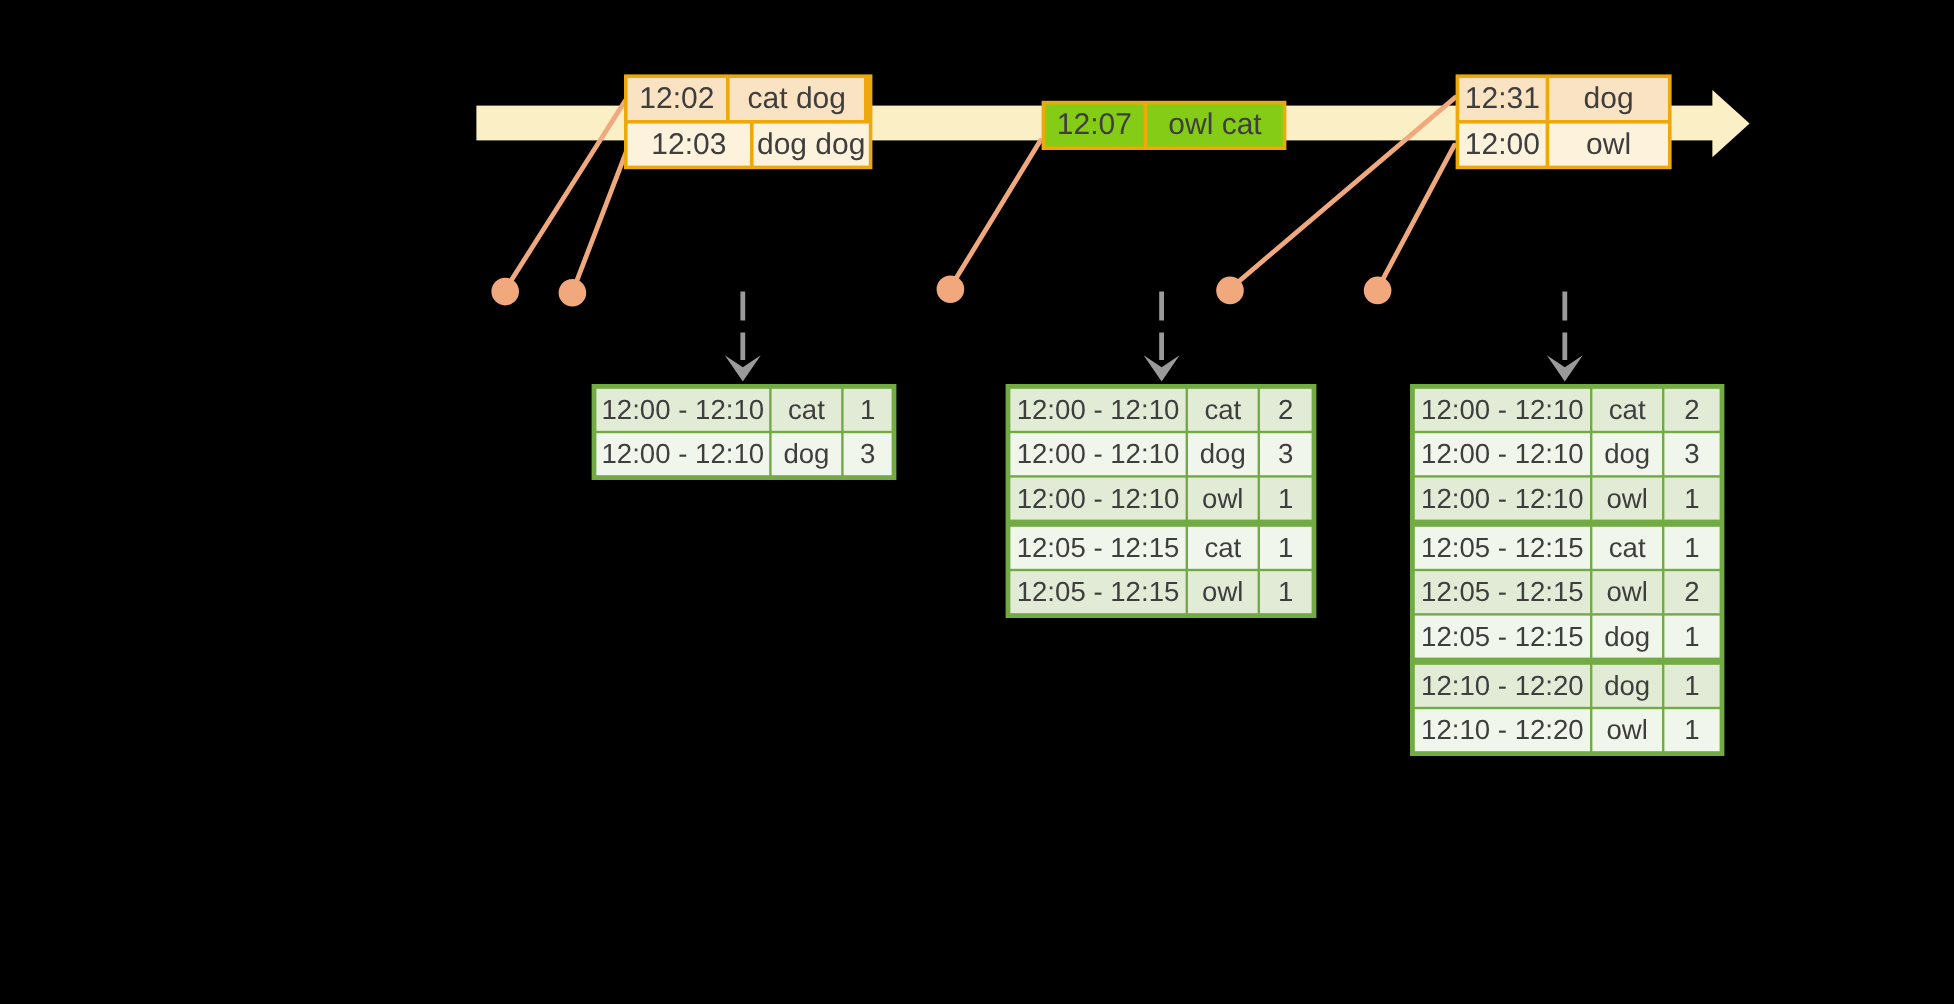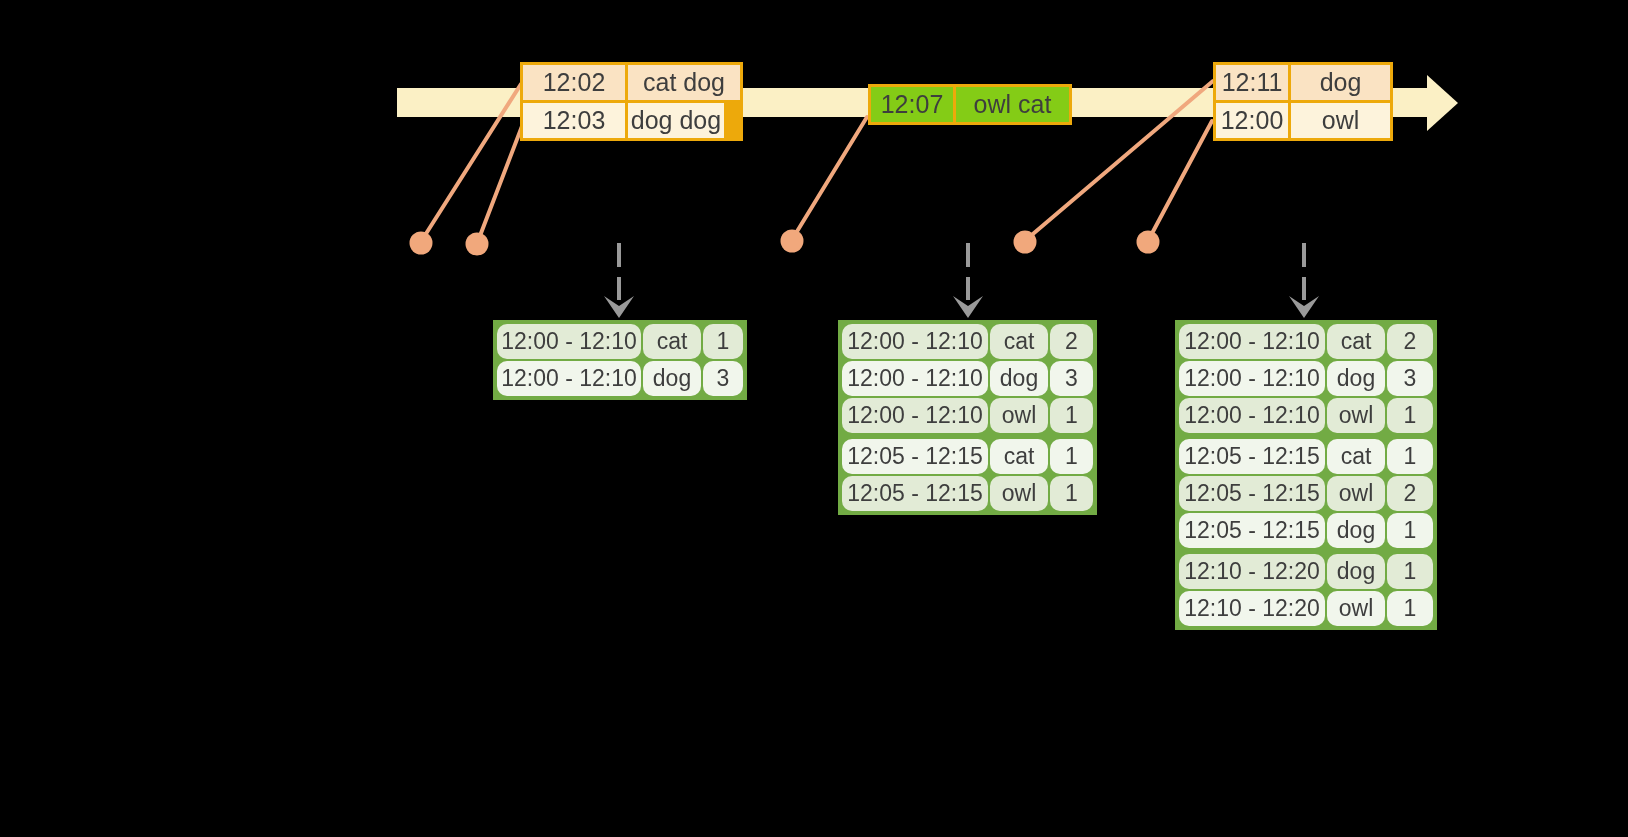--- a/index.html
+++ b/index.html
@@ -30,21 +30,21 @@
   .otable.single .orow:nth-child(1) .ocell{background:#84cc16;text-align:right;}
   
   .gtable{
     position:absolute;display:flex;flex-direction:column;gap:2px;
     background:#72ab44;padding:4px;box-sizing:border-box;z-index:3;
   }
   .grow{display:flex;gap:2px;}
   .grow.group-start{margin-top:4px;}
   .gcell{
     height:35px;display:flex;align-items:center;justify-content:center;
-    font-size:23px;line-height:1;border-radius:10px;
+    font-size:23px;line-height:1;
   }
   .gtable .grow:nth-child(odd)  .gcell{background:#e2ebd6;}
   .gtable .grow:nth-child(even) .gcell{background:#f1f6ec;}
 </style>
 </head>
 <body>
 
 <div class="canvas">
 
   <div class="band"></div>
@@ -76,39 +76,39 @@
       </g>
       <g>
         <line x1="1304" y1="243" x2="1304" y2="300" stroke="#9a9a9a" stroke-width="4" stroke-dasharray="24 10"></line>
         <path d="M1289 296 L1304 318 L1319 296 L1304 306 Z" fill="#9a9a9a"></path>
       </g>
     </g>
   </svg>
 
   <div class="otable" style="left:520px;top:62px">
     <div class="orow">
-      <div class="ocell" style="width:102px">12:02</div>
+      <div class="ocell" style="width:82px">12:02</div>
       <div class="ocell" style="width:112px">cat dog</div>
     </div>
     <div class="orow">
       <div class="ocell" style="width:102px">12:03</div>
       <div class="ocell" style="width:96px">dog dog</div>
     </div>
   </div>
 
   <div class="otable single" style="left:868px;top:84px">
     <div class="orow">
       <div class="ocell" style="width:82px">12:07</div>
       <div class="ocell" style="width:113px">owl cat</div>
     </div>
   </div>
 
   <div class="otable" style="left:1213px;top:62px">
     <div class="orow">
-      <div class="ocell" style="width:72px">12:11</div>
+      <div class="ocell" style="width:72px">12:31</div>
       <div class="ocell" style="width:99px">dog</div>
     </div>
     <div class="orow">
       <div class="ocell" style="width:72px">12:00</div>
       <div class="ocell" style="width:99px">owl</div>
     </div>
   </div>
 
   <div class="gtable" style="left:493px;top:320px">
     <div class="grow">

